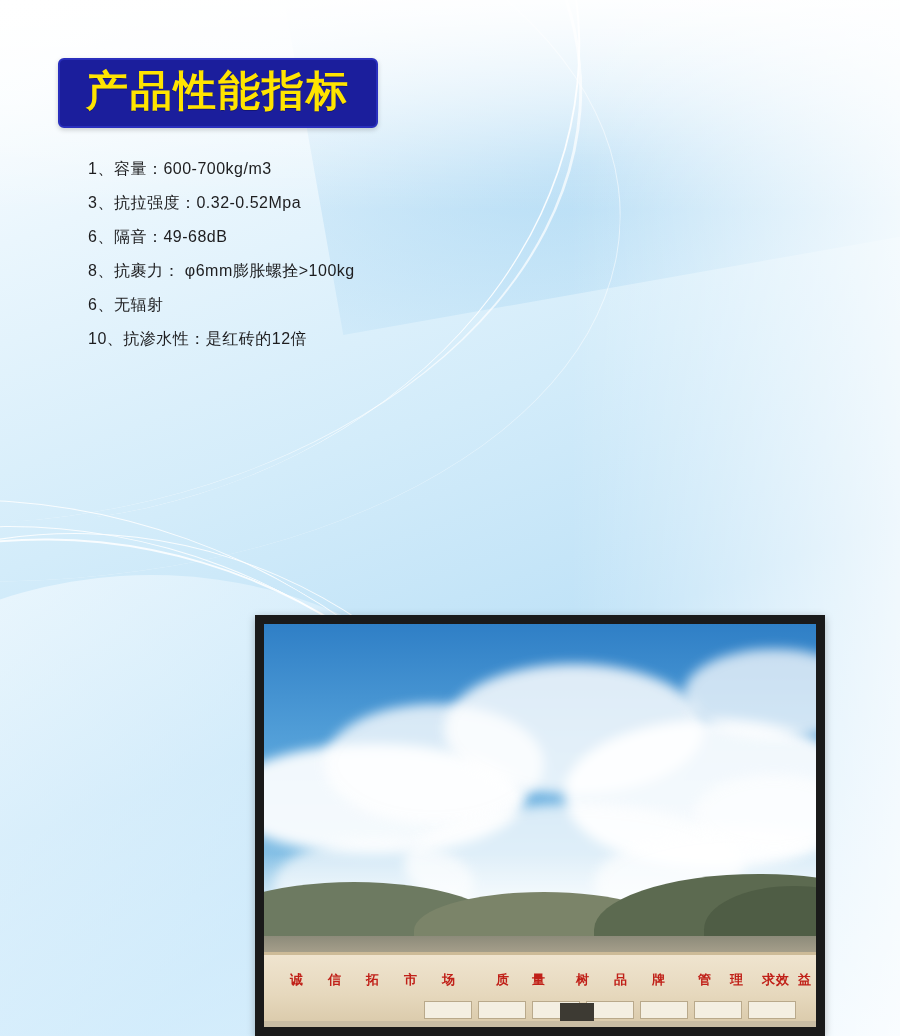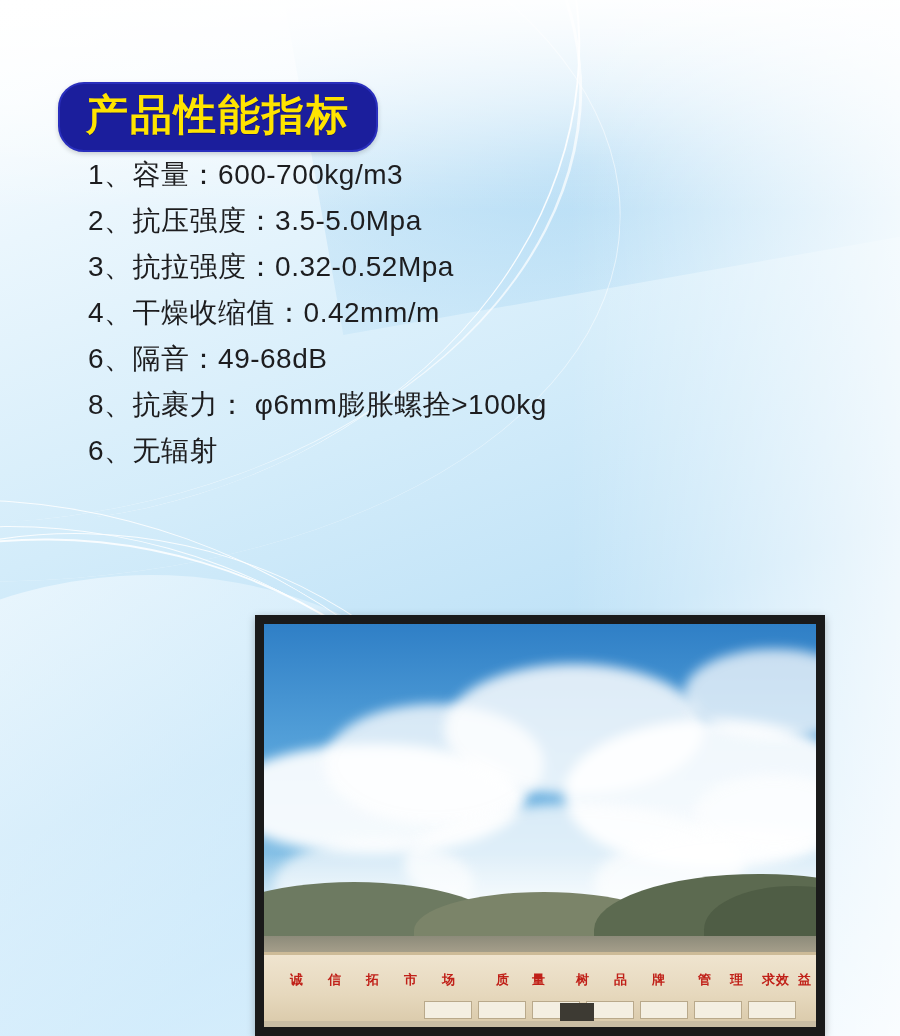--- a/index.html
+++ b/index.html
@@ -96,44 +96,43 @@
     background: linear-gradient(270deg, rgba(255,255,255,0.75) 0%, rgba(255,255,255,0.0) 100%);
   }
 
   
   .title-badge {
     position: absolute;
     left: 58px;
     top: 58px;
     background: #1b1e9c;
     border: 2px solid #2a2fbd;
-    border-radius: 26px;
+    border-radius: 6px;
     padding: 10px 26px 14px 26px;
     box-shadow: 0 2px 5px rgba(0,0,0,0.18);
-    margin-top: 24px;
   }
   .title-text {
     color: #ffe400;
     font-size: 42px;
     font-weight: bold;
     letter-spacing: 2px;
     line-height: 1.0;
     white-space: nowrap;
     text-shadow: 0 1px 0 rgba(0,0,0,0.25);
   }
 
   
   .spec-list {
     position: absolute;
     left: 88px;
     top: 152px;
     width: 720px;
   }
   .spec-item {
-    font-size: 28px;
+    font-size: 16px;
     color: #1d1d1f;
     line-height: 1.0;
     padding: 9px 0 9px 0;
     white-space: nowrap;
     letter-spacing: 0.5px;
   }
 
   
   .photo-frame {
     position: absolute;
@@ -243,26 +242,25 @@
   <div class="bl-line bl-l3"></div>
   <div class="bl-line bl-l4"></div>
   <div class="right-fade"></div>
 
   <div class="title-badge">
     <div class="title-text">产品性能指标</div>
   </div>
 
   <div class="spec-list">
     <div class="spec-item">1、容量：600-700kg/m3</div>
-    <div class="spec-item">2、抗压强度：3.5-5.0Mpa</div>
     <div class="spec-item">3、抗拉强度：0.32-0.52Mpa</div>
-    <div class="spec-item">4、干燥收缩值：0.42mm/m</div>
     <div class="spec-item">6、隔音：49-68dB</div>
     <div class="spec-item">8、抗裹力： φ6mm膨胀螺拴&gt;100kg</div>
     <div class="spec-item">6、无辐射</div>
+    <div class="spec-item">10、抗渗水性：是红砖的12倍</div>
   </div>
 
   <div class="photo-frame">
     <div class="photo">
       <div class="cloud c1"></div>
       <div class="cloud c2"></div>
       <div class="cloud c3"></div>
       <div class="cloud c4"></div>
       <div class="cloud c5"></div>
       <div class="cloud c6"></div>

